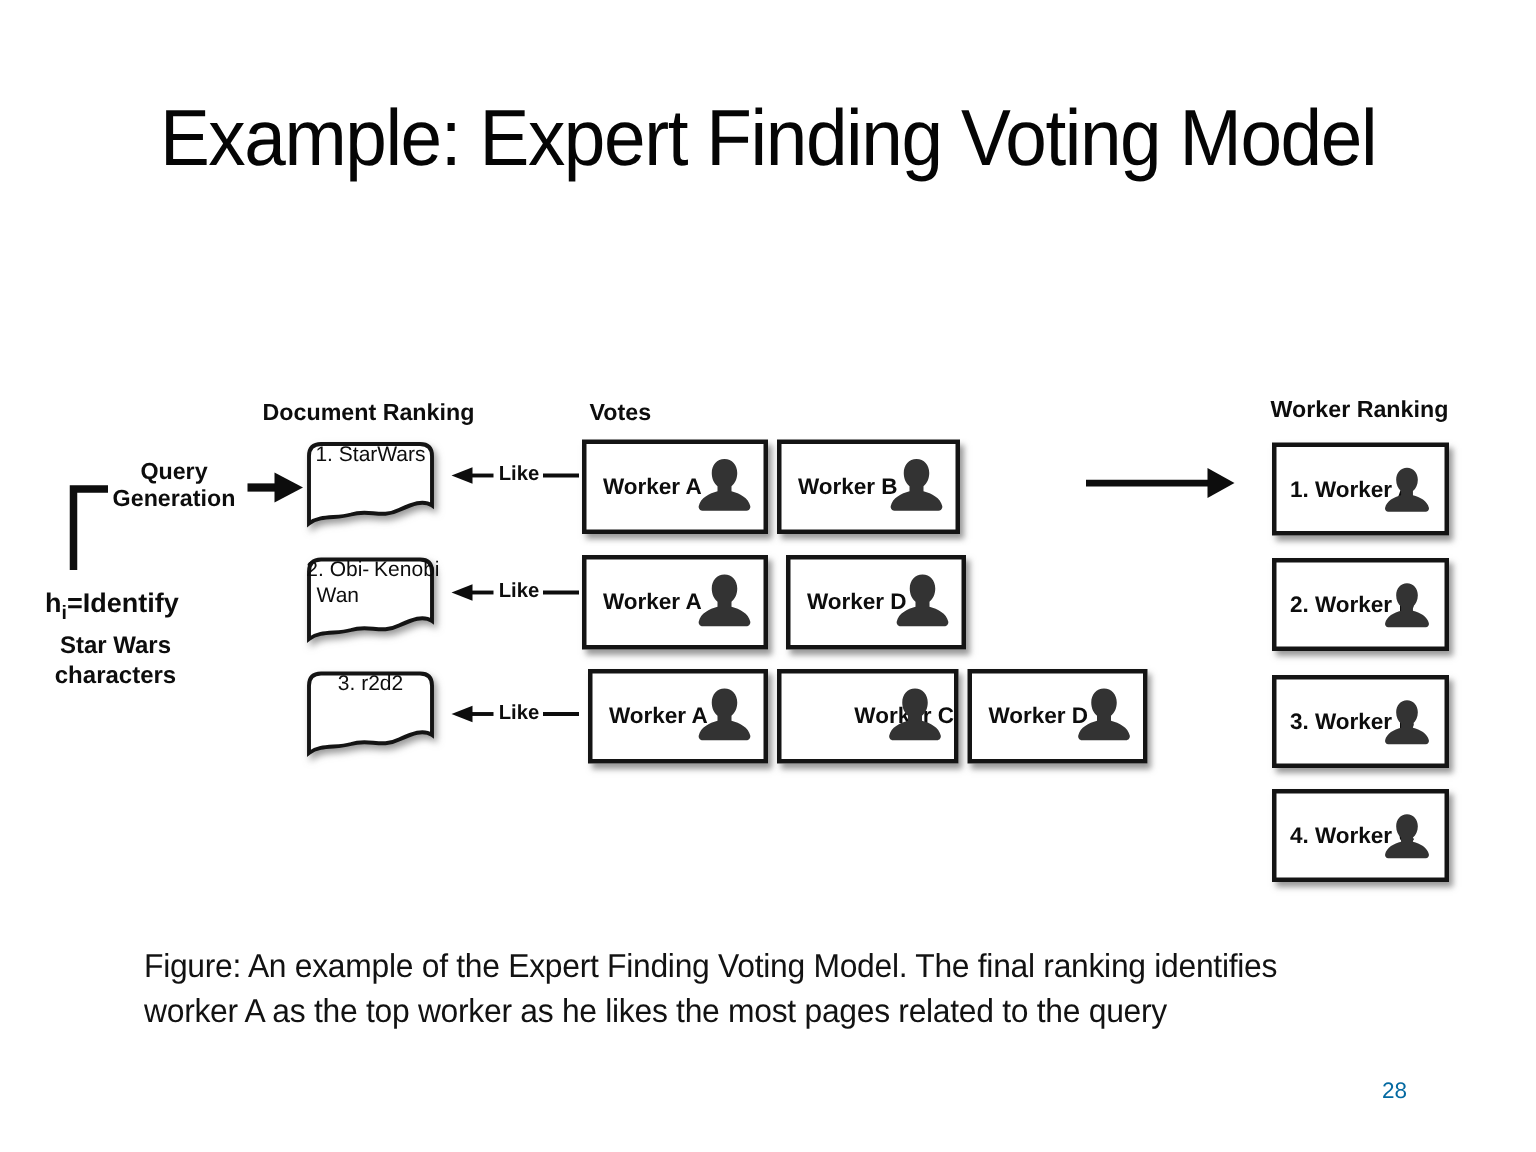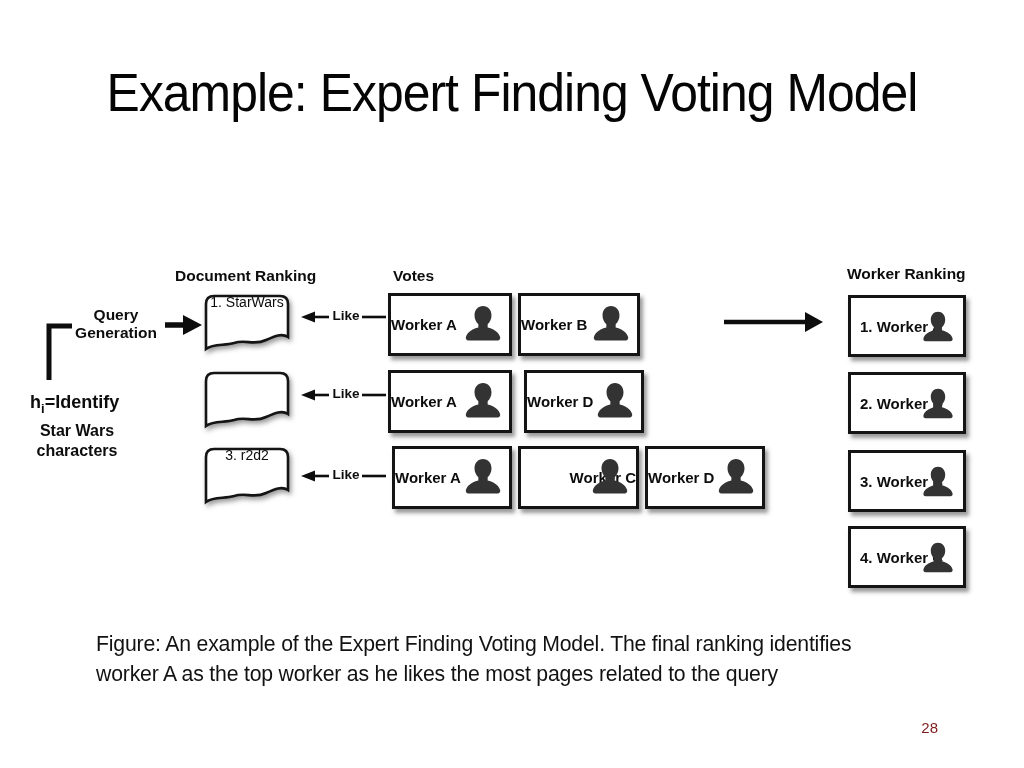--- a/index.html
+++ b/index.html
@@ -20,28 +20,28 @@
   .subject{position:absolute;left:22px;top:421px;width:110px;text-align:center;
     font-size:16px;font-weight:bold;line-height:20px;color:#0d0d0d;}
   .like{position:absolute;width:40px;text-align:center;font-size:13.5px;font-weight:bold;color:#0d0d0d;}
   .doc{position:absolute;width:92px;height:66px;}
   .doc svg{position:absolute;left:0;top:0;}
   .docpath{fill:#ffffff;stroke:#141414;stroke-width:2.6;}
   .doc-text{position:absolute;left:0;top:2px;width:92px;height:52px;display:flex;
     justify-content:center;text-align:center;font-size:14px;line-height:17px;color:#0d0d0d;}
   .wbox{position:absolute;background:#ffffff;border:3px solid #141414;box-sizing:border-box;
     box-shadow:2.5px 3.5px 4px rgba(70,70,70,.55);display:flex;align-items:center;}
-  .wlabel{font-weight:bold;font-size:15px;white-space:nowrap;color:#0d0d0d;}
+  .wlabel{font-weight:bold;font-size:15px;padding-left:11px;white-space:nowrap;color:#0d0d0d;}
   .person{position:absolute;right:6px;bottom:6px;width:40px;height:44px;}
   .person path{fill:#333333;}
   .rank .wlabel{padding-left:9px;}
   .rank .person{width:34px;height:38px;right:8px;bottom:7px;}
   .caption{position:absolute;left:96px;top:629px;width:880px;font-size:22px;line-height:30px;
     color:#121212;letter-spacing:-.2px;transform:scaleX(.965);transform-origin:0 0;white-space:nowrap;}
-  .pagenum{position:absolute;right:62px;top:719px;font-size:15px;color:#7f1d1d;}
+  .pagenum{position:absolute;right:62px;top:719px;font-size:15px;color:#0369a1;}
   .arrows{position:absolute;left:0;top:0;pointer-events:none;}
   .arrows line,.arrows polyline{stroke:#0d0d0d;fill:none;}
   .arrows polygon{fill:#0d0d0d;stroke:none;}
 </style>
 </head>
 <body>
 
 <div class="slide">
 
   <div class="title">Example: Expert Finding Voting Model</div>
@@ -99,20 +99,24 @@
     </svg>
     <div class="doc-text">
       <span>1. Star</span>
       <span>Wars</span>
     </div>
   </div>
   <div class="doc" style="left:201px;top:369px;">
     <svg width="92" height="66" viewBox="0 0 92 66" style="filter:drop-shadow(2.5px 3px 2.5px rgba(70,70,70,.55));">
       <path class="docpath" d="M5 12 Q5 4 13 4 L79 4 Q87 4 87 12 L87 45 C81 41 74 44 65 48 C53 54 45 47 33 51 C23 54 13 51 5 57 Z"></path>
     </svg>
+    <div class="doc-text">
+      <span>2. Obi-Wan</span>
+      <span>Kenobi</span>
+    </div>
   </div>
   <div class="doc" style="left:201px;top:445px;">
     <svg width="92" height="66" viewBox="0 0 92 66" style="filter:drop-shadow(2.5px 3px 2.5px rgba(70,70,70,.55));">
       <path class="docpath" d="M5 12 Q5 4 13 4 L79 4 Q87 4 87 12 L87 45 C81 41 74 44 65 48 C53 54 45 47 33 51 C23 54 13 51 5 57 Z"></path>
     </svg>
     <div class="doc-text">
       <span>3. r2d2</span>
       <span></span>
     </div>
   </div>

